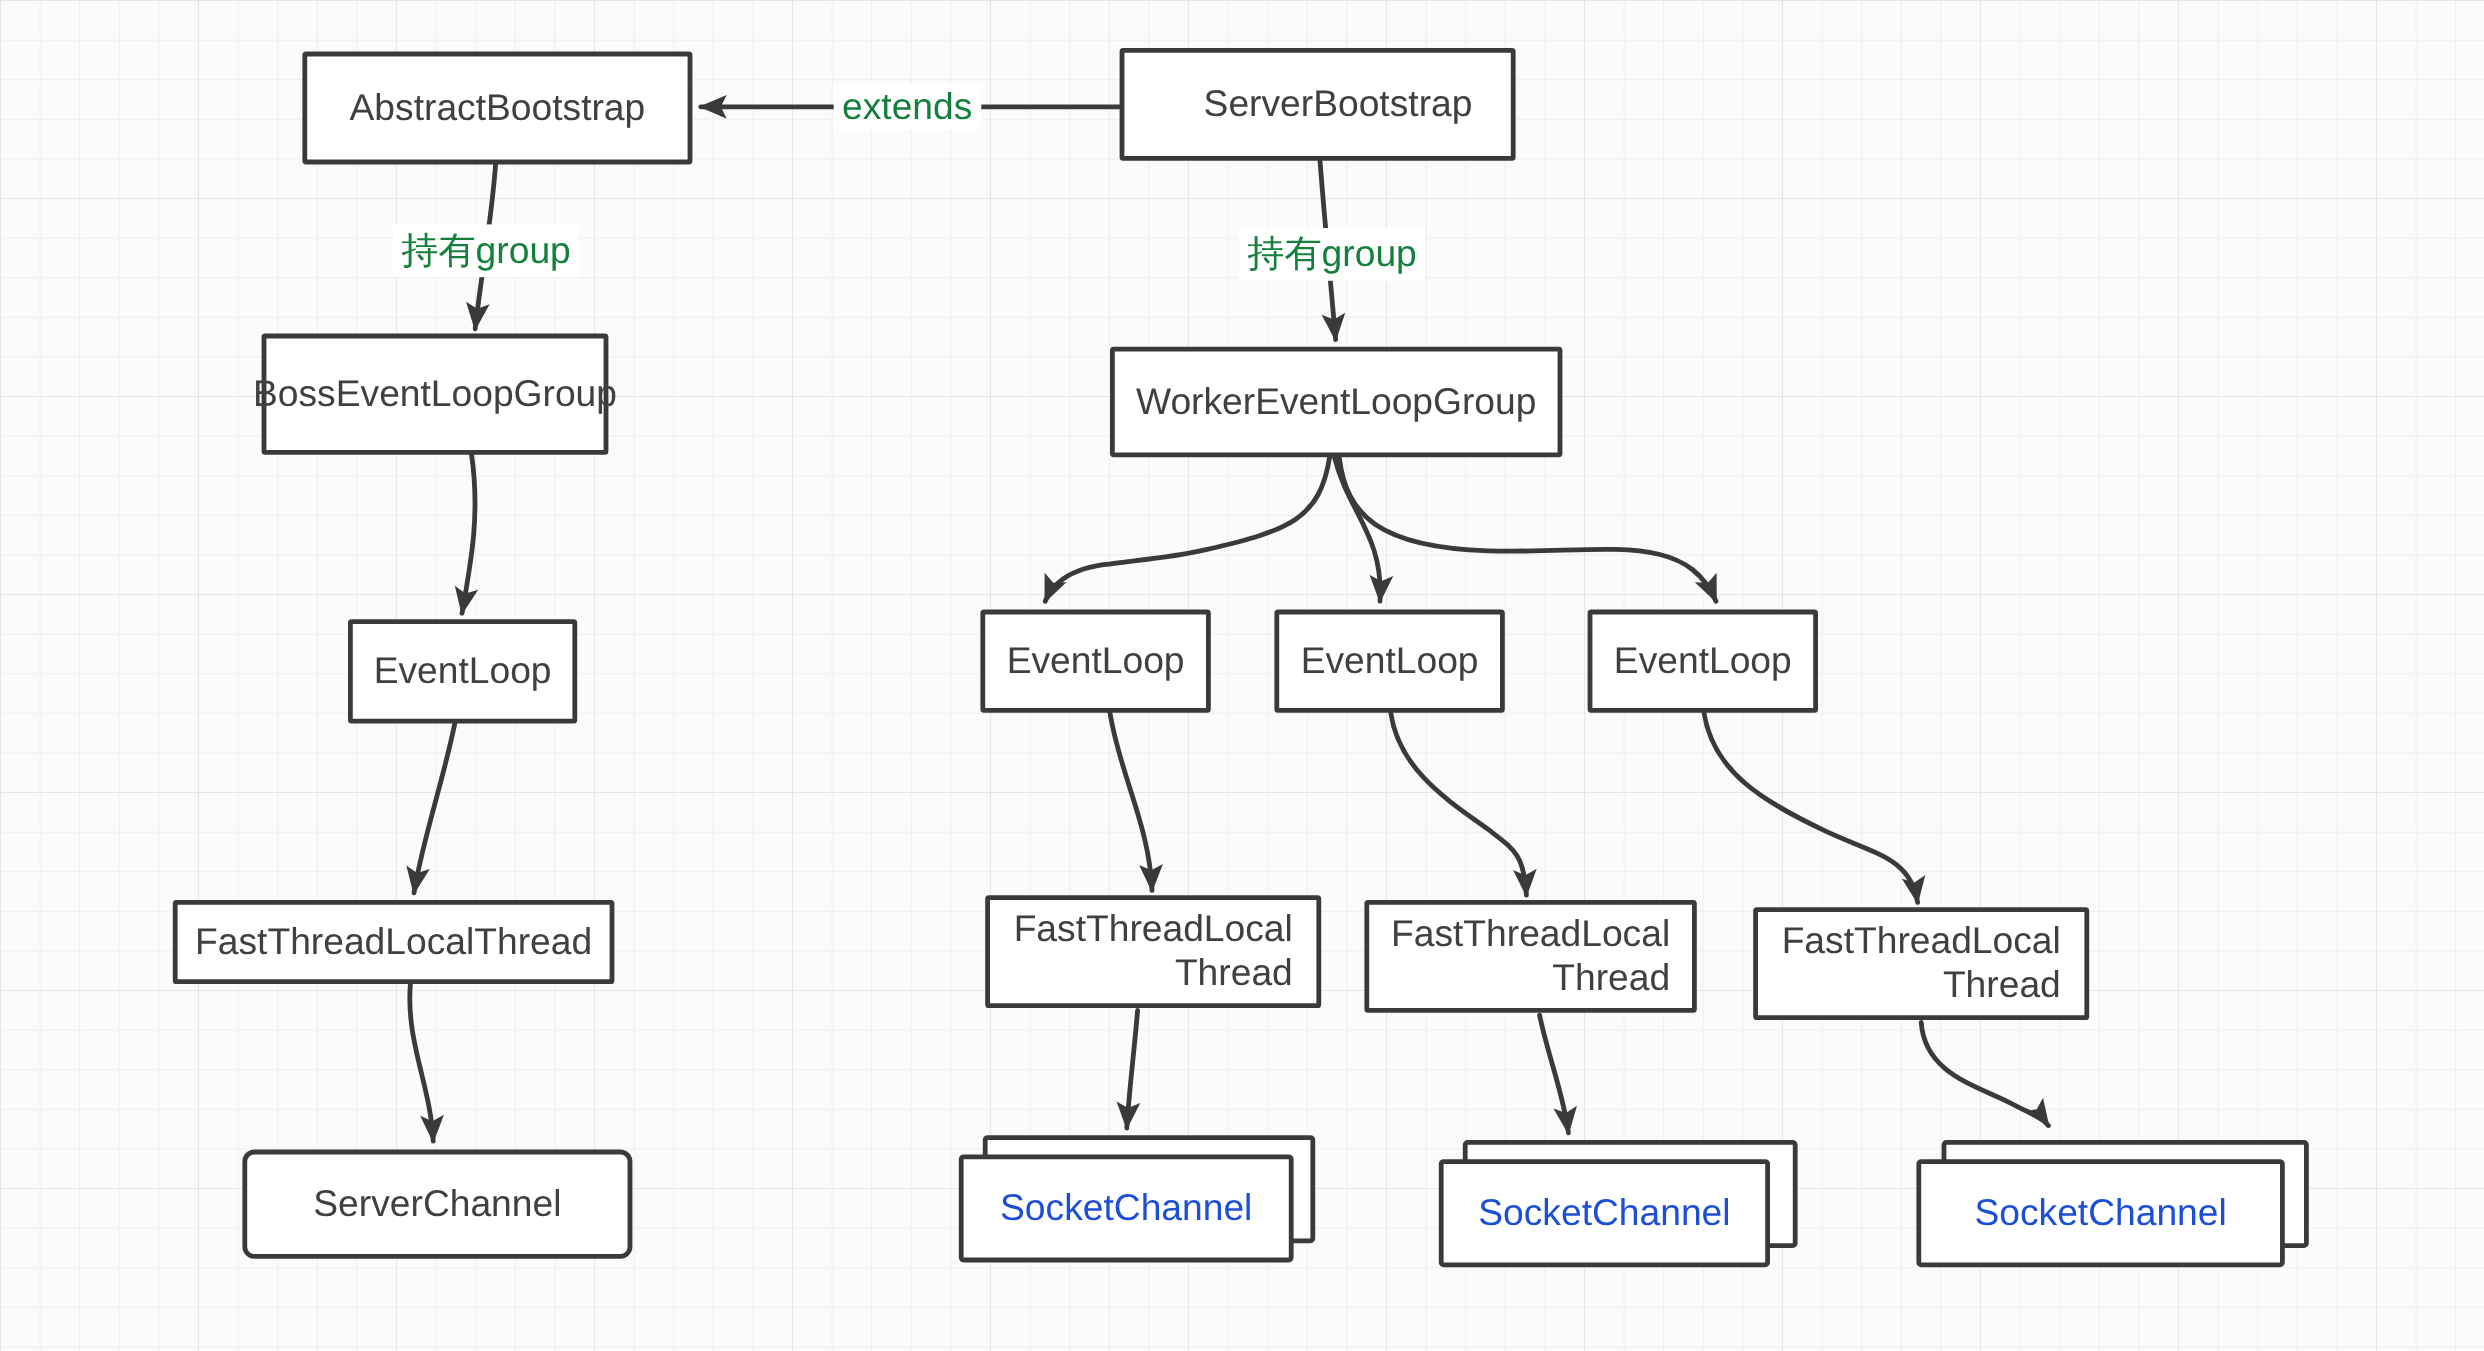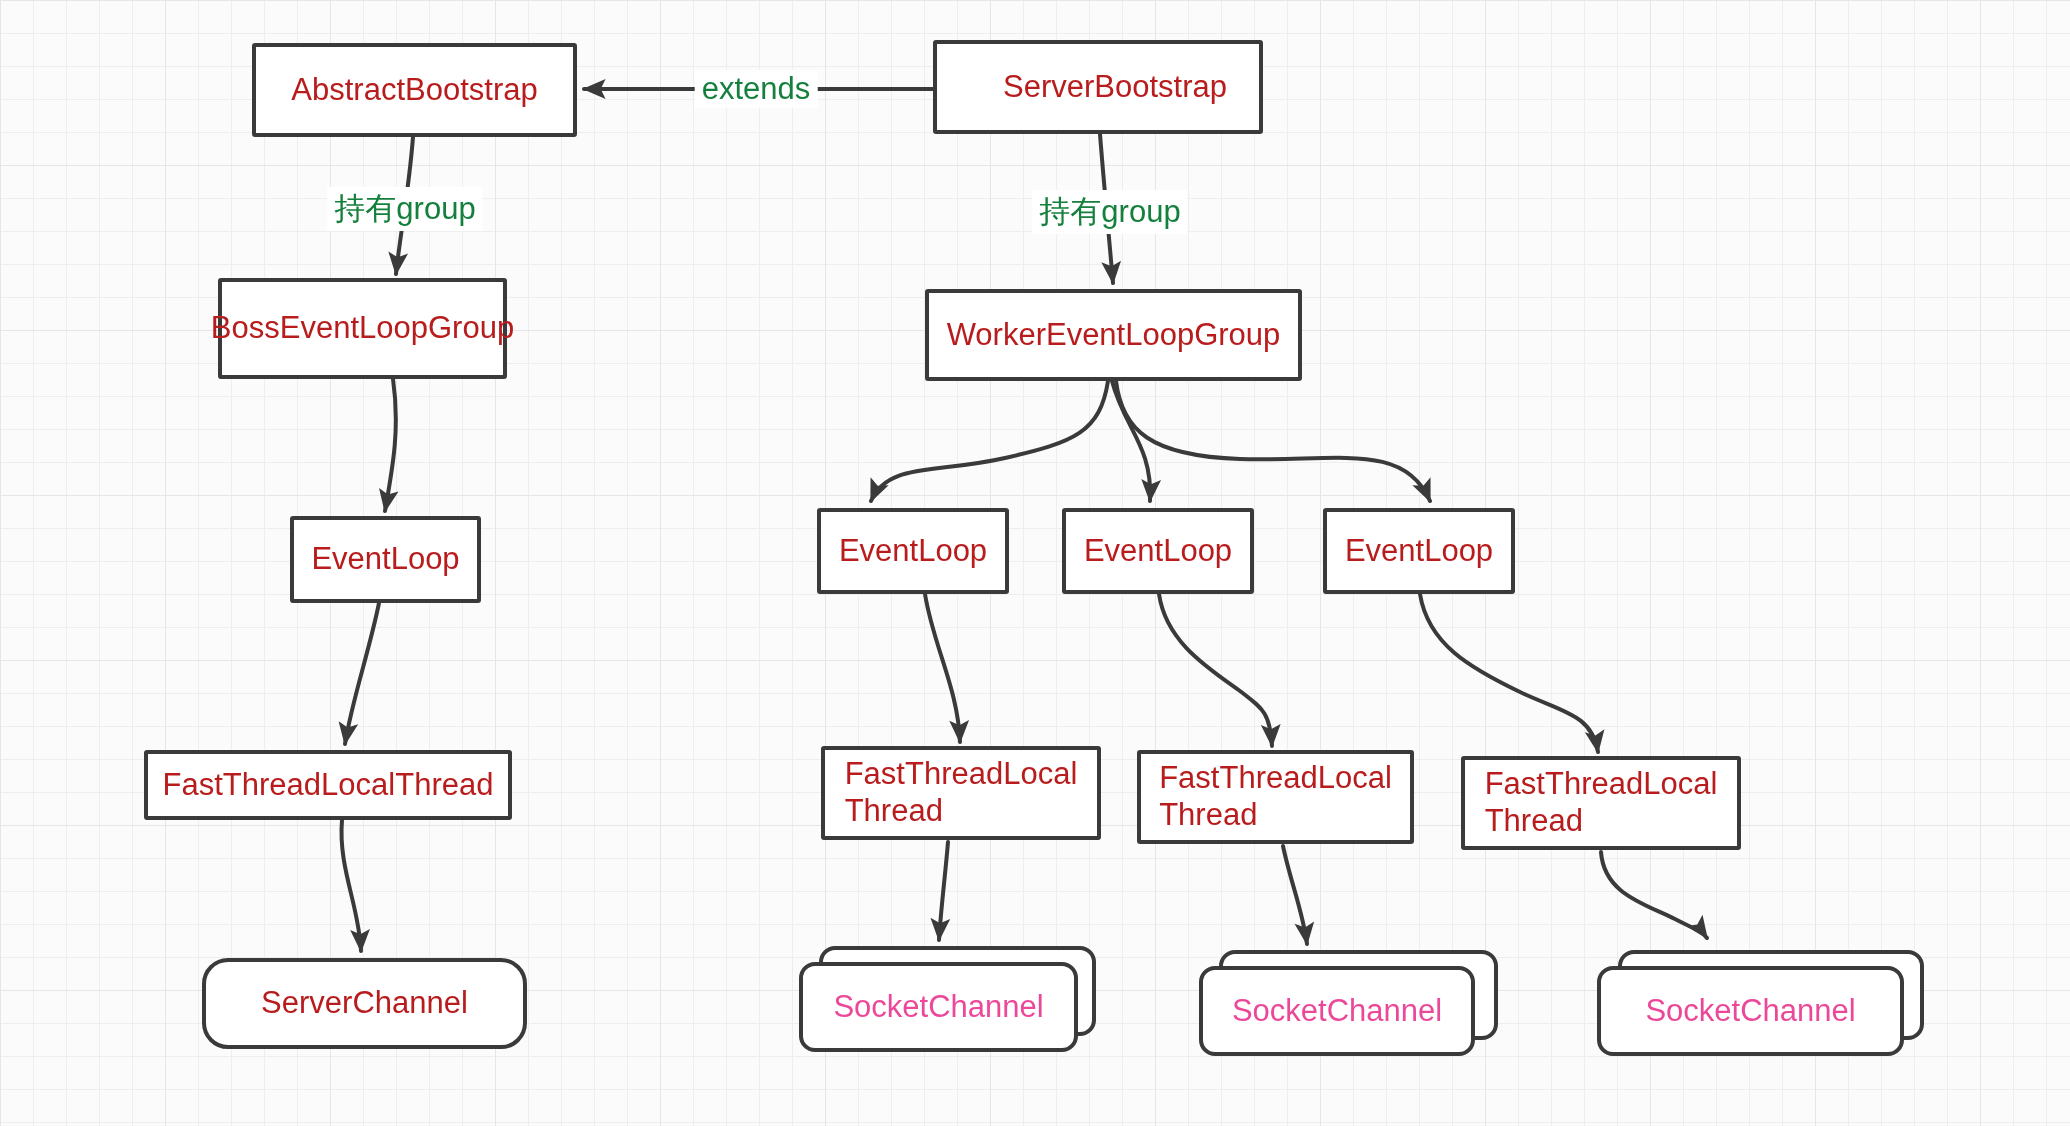--- a/index.html
+++ b/index.html
@@ -17,30 +17,30 @@
       linear-gradient(to bottom, #e6e6e6 1px, transparent 1px),
       linear-gradient(to right, #eeeeee 1px, transparent 1px),
       linear-gradient(to bottom, #eeeeee 1px, transparent 1px);
     background-size:165px 165px,165px 165px,33px 33px,33px 33px;
   }
   #edges{position:absolute;left:0;top:0;z-index:1;}
   .node{
     position:absolute;z-index:2;box-sizing:border-box;
     border:4px solid #3a3a3a;background:#ffffff;border-radius:3px;
     display:flex;align-items:center;justify-content:center;
-    color:#b91c1c;font-size:31px;line-height:1.18;
-    text-align:left;white-space:pre-line;
+    color:#404040;font-size:31px;line-height:1.18;
+    text-align:right;white-space:pre-line;
   }
-  .rounded{border-radius:26px;}
+  .rounded{border-radius:10px;}
   .stack{position:absolute;z-index:2;}
   .card{
     position:absolute;box-sizing:border-box;
-    border:4px solid #3a3a3a;background:#ffffff;border-radius:16px;
+    border:4px solid #3a3a3a;background:#ffffff;border-radius:4px;
     display:flex;align-items:center;justify-content:center;
-    color:#ec4899;font-size:31px;
+    color:#1d4ed8;font-size:31px;
   }
   .edge-label{
     position:absolute;z-index:3;transform:translate(-50%,-50%);
     background:#ffffff;padding:1px 7px;
     color:#15803d;font-size:31px;white-space:nowrap;
   }
 </style>
 </head>
 <body>
 

